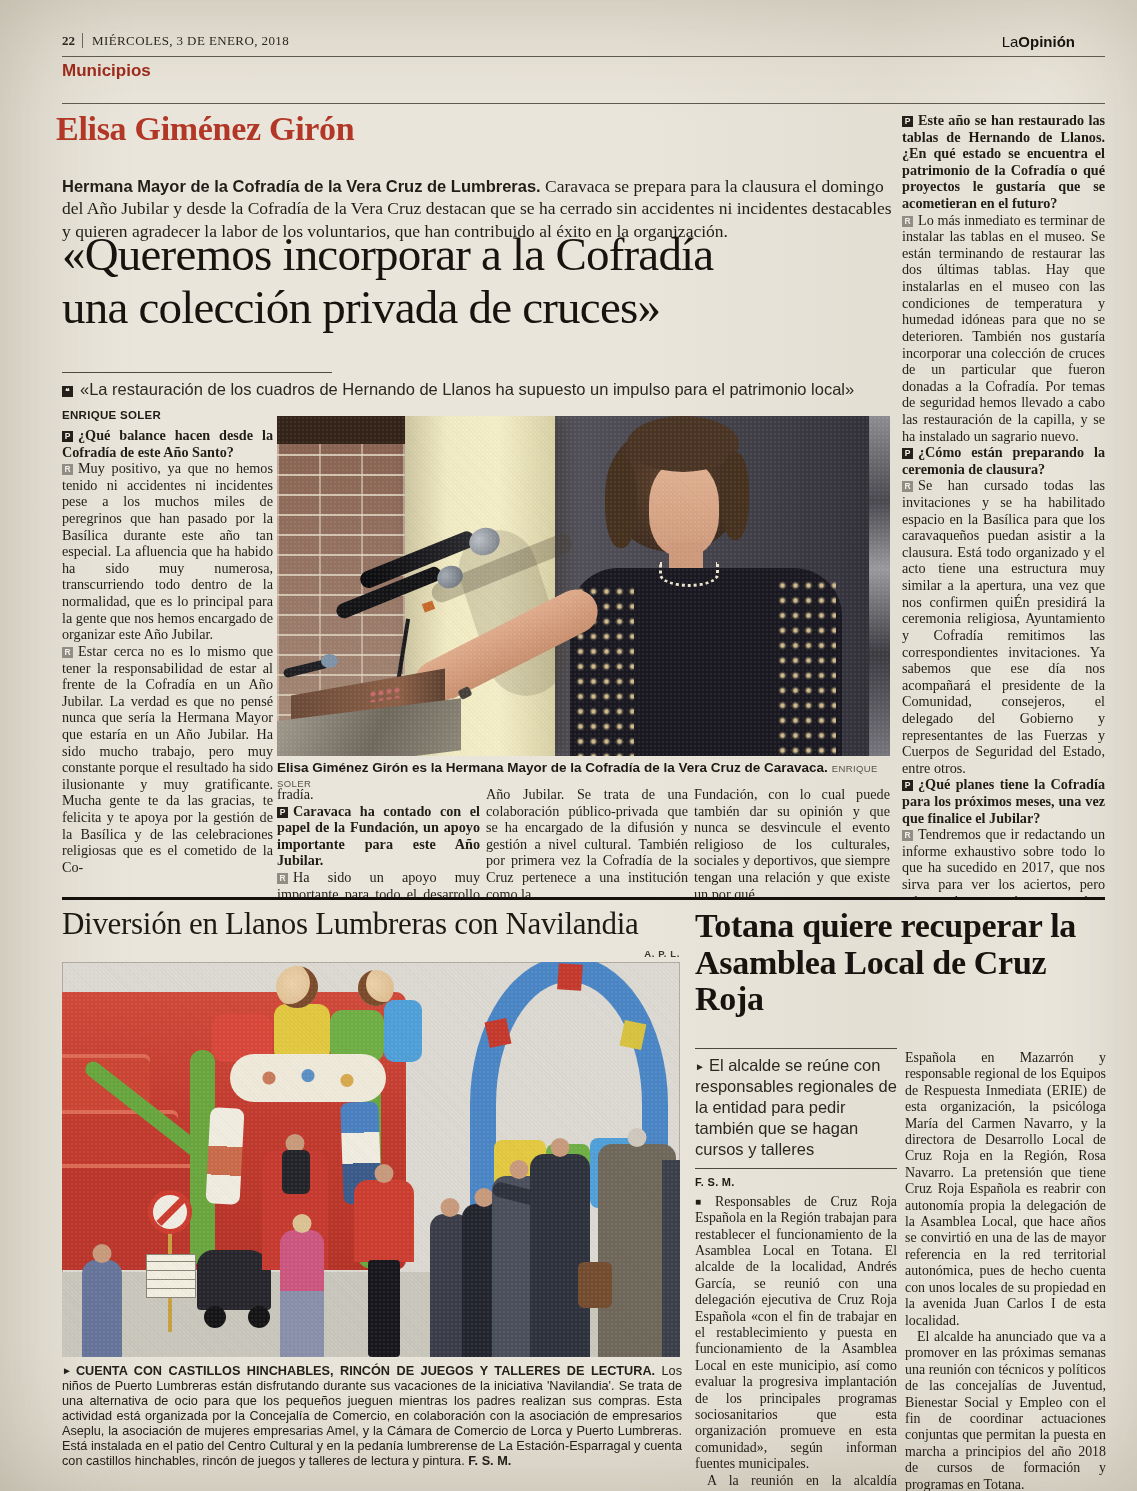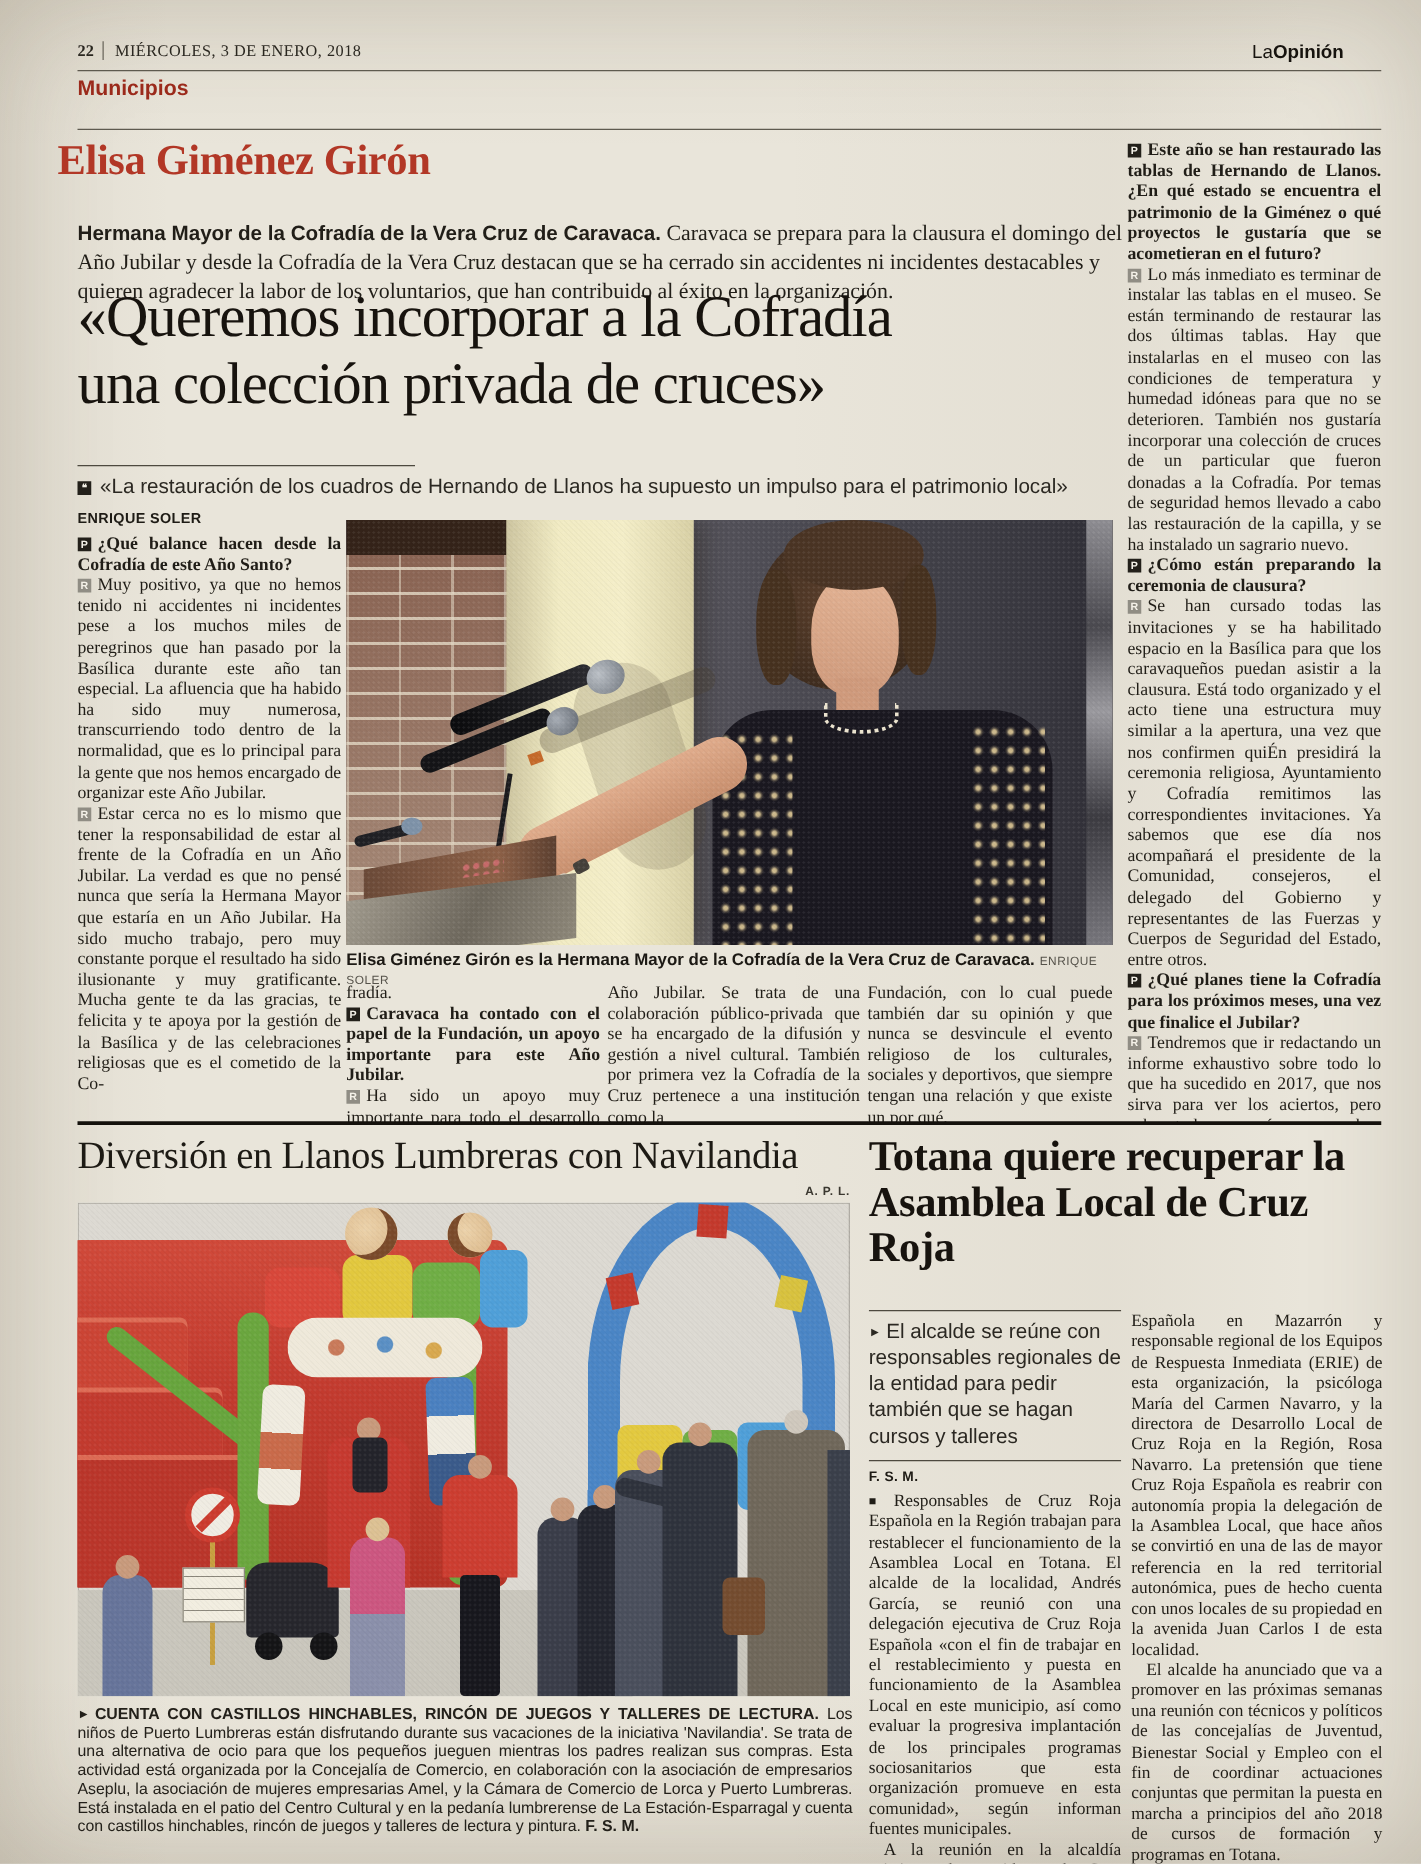--- a/index.html
+++ b/index.html
@@ -14,21 +14,21 @@
 
   
   .date-row{position:absolute;left:62px;top:33px;font-size:13px;color:#2a2720;}
   .pagenum{font-weight:bold;}
   .date{margin-left:7px;padding-left:9px;border-left:1px solid #6b675c;letter-spacing:.4px;}
   .masthead{position:absolute;right:62px;top:33px;font-family:"Liberation Sans",sans-serif;font-size:15px;color:#16130e;}
   .masthead b{font-weight:bold;}
   .section-label{position:absolute;left:62px;top:61px;font-family:"Liberation Sans",sans-serif;font-weight:bold;font-size:17px;color:#9b2a1b;}
 
   
-  .kicker{position:absolute;left:46px;top:110px;font-weight:bold;font-size:34px;color:#b23726;letter-spacing:-.3px;}
+  .kicker{position:absolute;left:56px;top:110px;font-weight:bold;font-size:34px;color:#b23726;letter-spacing:-.3px;}
   .lead{position:absolute;left:62px;top:157px;width:842px;font-size:17.5px;line-height:1.3;color:#211e18;text-align:left;}
   .lead .lead-bold{font-family:"Liberation Sans",sans-serif;font-weight:bold;font-size:16.5px;}
   .headline{position:absolute;left:62px;top:228px;width:850px;font-size:47px;line-height:1.12;color:#17130e;letter-spacing:-.8px;}
   .rule-sub{position:absolute;left:62px;top:372px;width:270px;height:1px;background:#4d493f;}
   .subquote{position:absolute;left:62px;top:380px;width:840px;font-family:"Liberation Sans",sans-serif;font-size:16.5px;color:#2b2822;}
   .sq-icon{display:inline-block;width:11px;height:11px;background:#23201a;color:#efece2;font-size:8px;line-height:11px;text-align:center;font-weight:bold;margin-right:7px;vertical-align:1px;}
   .byline{position:absolute;left:62px;top:409px;font-family:"Liberation Sans",sans-serif;font-weight:bold;font-size:11.5px;letter-spacing:.3px;color:#1e1b15;}
 
   
   .col{position:absolute;overflow:hidden;}
@@ -172,21 +172,21 @@
 
   <div class="date-row">
     <span class="pagenum">22</span><span class="date">MIÉRCOLES, 3 DE ENERO, 2018</span>
   </div>
   <div class="masthead"><span>La</span><b>Opinión</b></div>
   <div class="rule" style="left:62px;top:56px;width:1043px;"></div>
   <div class="section-label">Municipios</div>
   <div class="rule" style="left:62px;top:103px;width:1043px;"></div>
 
   <div class="kicker">Elisa Giménez Girón</div>
-  <p class="lead"><span class="lead-bold">Hermana Mayor de la Cofradía de la Vera Cruz de Caravaca.</span><span> Caravaca se prepara para la clausura el domingo del Año Jubilar y desde la Cofradía de la Vera Cruz destacan que se ha cerrado sin accidentes ni incidentes destacables y quieren agradecer la labor de los voluntarios, que han contribuido al éxito en la organización.</span></p>
+  <p class="lead"><span class="lead-bold">Hermana Mayor de la Cofradía de la Vera Cruz de Lumbreras.</span><span> Caravaca se prepara para la clausura el domingo del Año Jubilar y desde la Cofradía de la Vera Cruz destacan que se ha cerrado sin accidentes ni incidentes destacables y quieren agradecer la labor de los voluntarios, que han contribuido al éxito en la organización.</span></p>
   <div class="headline">
     <div>«Queremos incorporar a la Cofradía</div>
     <div>una colección privada de cruces»</div>
   </div>
   <div class="rule-sub"></div>
   <div class="subquote"><span class="sq-icon">❝</span><span>«La restauración de los cuadros de Hernando de Llanos ha supuesto un impulso para el patrimonio local»</span></div>
   <div class="byline">ENRIQUE SOLER</div>
 
   <div class="col" style="left:62px;top:427px;width:211px;height:472px;">
     <p class="para q"><span class="marker m-p">P</span><span>¿Qué balance hacen desde la Cofradía de este Año Santo?</span></p>
@@ -237,21 +237,21 @@
     <p class="para"><span class="marker m-r">R</span><span>Ha sido un apoyo muy importante para todo el desarrollo del</span></p>
   </div>
   <div class="col" style="left:694px;top:786px;width:196px;height:112px;">
     <p class="para"><span>Fundación, con lo cual puede también dar su opinión y que nunca se desvincule el evento religioso de los culturales, sociales y deportivos, que siempre tengan una relación y que existe un por qué.</span></p>
   </div>
   <div class="col" style="left:486px;top:786px;width:202px;height:112px;">
     <p class="para"><span>Año Jubilar. Se trata de una colaboración público-privada que se ha encargado de la difusión y gestión a nivel cultural. También por primera vez la Cofradía de la Cruz pertenece a una institución como la</span></p>
   </div>
 
   <div class="col" style="left:902px;top:112px;width:203px;height:788px;">
-    <p class="para q"><span class="marker m-p">P</span><span>Este año se han restaurado las tablas de Hernando de Llanos. ¿En qué estado se encuentra el patrimonio de la Giménez o qué proyectos le gustaría que se acometieran en el futuro?</span></p>
+    <p class="para q"><span class="marker m-p">P</span><span>Este año se han restaurado las tablas de Hernando de Llanos. ¿En qué estado se encuentra el patrimonio de la Cofradía o qué proyectos le gustaría que se acometieran en el futuro?</span></p>
     <p class="para"><span class="marker m-r">R</span><span>Lo más inmediato es terminar de instalar las tablas en el museo. Se están terminando de restaurar las dos últimas tablas. Hay que instalarlas en el museo con las condiciones de temperatura y humedad idóneas para que no se deterioren. También nos gustaría incorporar una colección de cruces de un particular que fueron donadas a la Cofradía. Por temas de seguridad hemos llevado a cabo las restauración de la capilla, y se ha instalado un sagrario nuevo.</span></p>
     <p class="para q"><span class="marker m-p">P</span><span>¿Cómo están preparando la ceremonia de clausura?</span></p>
     <p class="para"><span class="marker m-r">R</span><span>Se han cursado todas las invitaciones y se ha habilitado espacio en la Basílica para que los caravaqueños puedan asistir a la clausura. Está todo organizado y el acto tiene una estructura muy similar a la apertura, una vez que nos confirmen quiÉn presidirá la ceremonia religiosa, Ayuntamiento y Cofradía remitimos las correspondientes invitaciones. Ya sabemos que ese día nos acompañará el presidente de la Comunidad, consejeros, el delegado del Gobierno y representantes de las Fuerzas y Cuerpos de Seguridad del Estado, entre otros.</span></p>
     <p class="para q"><span class="marker m-p">P</span><span>¿Qué planes tiene la Cofradía para los próximos meses, una vez que finalice el Jubilar?</span></p>
     <p class="para"><span class="marker m-r">R</span><span>Tendremos que ir redactando un informe exhaustivo sobre todo lo que ha sucedido en 2017, que nos sirva para ver los aciertos, pero sobre todo ver qué cosas no han funcionado y cómo arreglarlas para el futuro.</span></p>
   </div>
 
   <div class="rule-black" style="left:62px;top:897px;width:1043px;"></div>
 
   <div class="nav-title">Diversión en Llanos Lumbreras con Navilandia</div>

